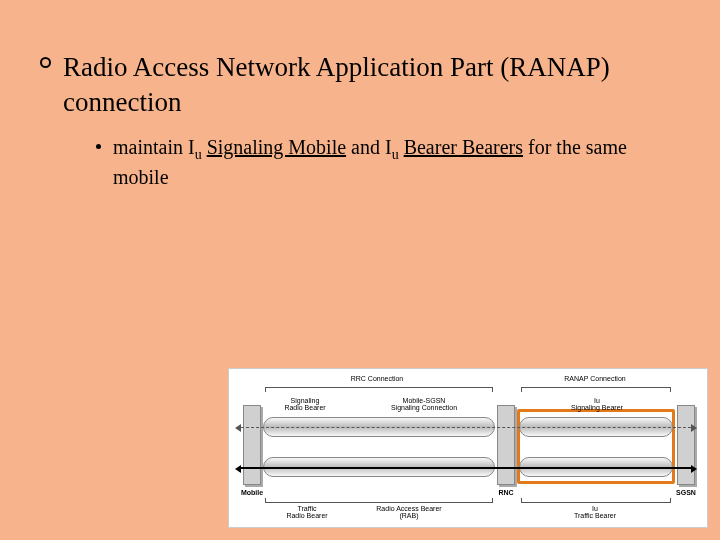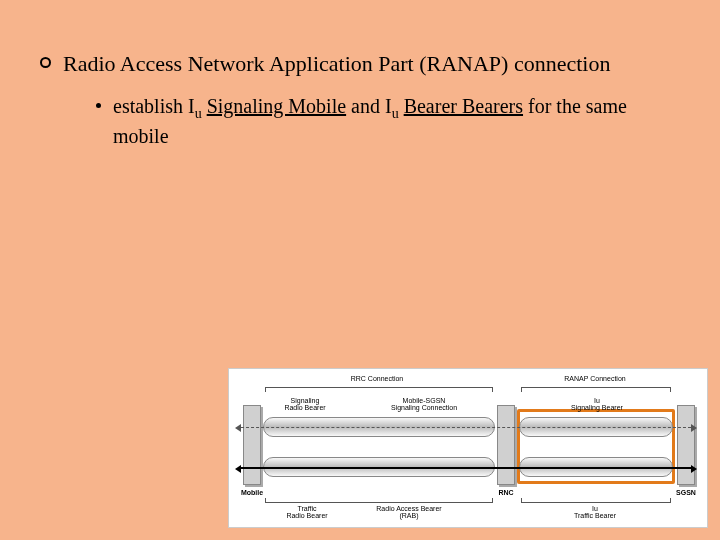--- a/index.html
+++ b/index.html
@@ -22,21 +22,21 @@
   .ring {
     width: 11px;
     height: 11px;
     border: 2px solid #000;
     border-radius: 50%;
     flex: 0 0 auto;
     margin-top: 7px;
     margin-right: 12px;
   }
   .main-text {
-    font-size: 22px;
+    font-size: 27px;
     line-height: 1.3;
     color: #000;
   }
   .sub-list {
     margin-left: 56px;
   }
   .sub-item {
     display: flex;
     align-items: flex-start;
     margin-bottom: 4px;
@@ -163,21 +163,21 @@
 <div class="content">
   <div class="main-bullet">
     <span class="ring"></span>
     <div class="main-text">Radio Access Network Application Part (RANAP) connection</div>
   </div>
 
   <div class="sub-list">
     <div class="sub-item">
       <span class="dot"></span>
       <div class="sub-text">
-        <span>establish I</span><sub>u</sub>
+        <span>maintain I</span><sub>u</sub>
         <span> </span><span class="underline">Signaling Mobile</span><span> and I</span><sub>u</sub>
         <span> </span><span class="underline">Bearer Bearers</span><span> for the same mobile</span>
       </div>
     </div>
   </div>
 </div>
 
 <div class="diagram">
 
   <div class="blk" style="left:14px; top:36px; height:80px;"></div>

